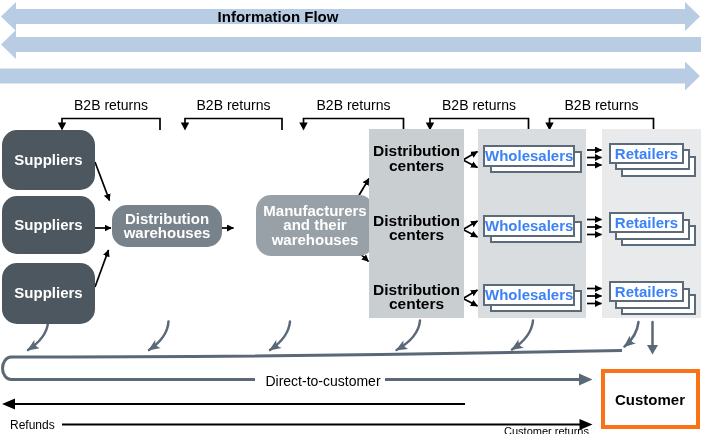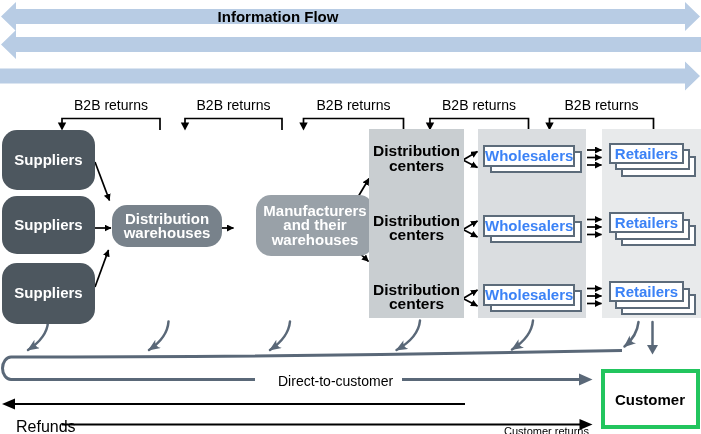--- a/index.html
+++ b/index.html
@@ -10,21 +10,21 @@
   .b2b-label{font-size:14px;transform:translateX(-50%);}
   .stage{position:absolute;color:#fff;font-weight:bold;font-size:15px;line-height:14.5px;
          display:flex;align-items:center;justify-content:center;text-align:center;border-radius:15px;}
   .panel{position:absolute;}
   .panel-label{position:absolute;font-weight:bold;font-size:15.5px;line-height:14.5px;
                color:#000;text-align:center;transform:translateY(-50%);}
   .stack{position:absolute;}
   .stack .layer{position:absolute;background:#fff;border:2px solid #5c6b7a;}
   .stack .front{position:absolute;background:#fff;border:2px solid #5c6b7a;
                 font-weight:bold;font-size:15px;color:#3b82f6;text-align:center;}
-  #customer-box{position:absolute;background:#fff;border:4px solid #22c55e;
+  #customer-box{position:absolute;background:#fff;border:4px solid #f97316;
                 display:flex;align-items:center;justify-content:center;
                 font-weight:bold;font-size:15px;color:#000;}
   svg{position:absolute;left:0;top:0;}
 </style>
 </head>
 <body>
 
 <div id="diagram">
 
   <svg width="701" height="434" viewBox="0 0 701 434">
@@ -158,19 +158,19 @@
     <div class="layer" style="left:12px;top:13px;width:71px;height:17px;"></div>
     <div class="layer" style="left:6px;top:6.5px;width:71px;height:17px;"></div>
     <div class="front" style="left:0;top:0;width:71px;height:17px;line-height:17px;">Retailers</div>
   </div>
   <div class="stack" style="left:609px;top:281px;">
     <div class="layer" style="left:12px;top:13px;width:71px;height:17px;"></div>
     <div class="layer" style="left:6px;top:6.5px;width:71px;height:17px;"></div>
     <div class="front" style="left:0;top:0;width:71px;height:17px;line-height:17px;">Retailers</div>
   </div>
 
-  <div class="lbl" style="left:278px;top:372.5px;width:124px;font-size:14px;background:#fff;">Direct-to-customer</div>
+  <div class="lbl" style="left:261px;top:372.5px;width:124px;text-align:center;font-size:14px;background:#fff;">Direct-to-customer</div>
   <div class="lbl" style="right:112px;top:397px;font-size:11px;margin-top:28px;">Customer returns</div>
-  <div class="lbl" style="left:16px;top:417.5px;font-size:16px;">Refunds</div>
+  <div class="lbl" style="left:10px;top:417.5px;font-size:12px;">Refunds</div>
 
   <div id="customer-box" style="left:600.5px;top:369px;width:91px;height:52px;">Customer</div>
 
 </div>
 
 </body></html>

